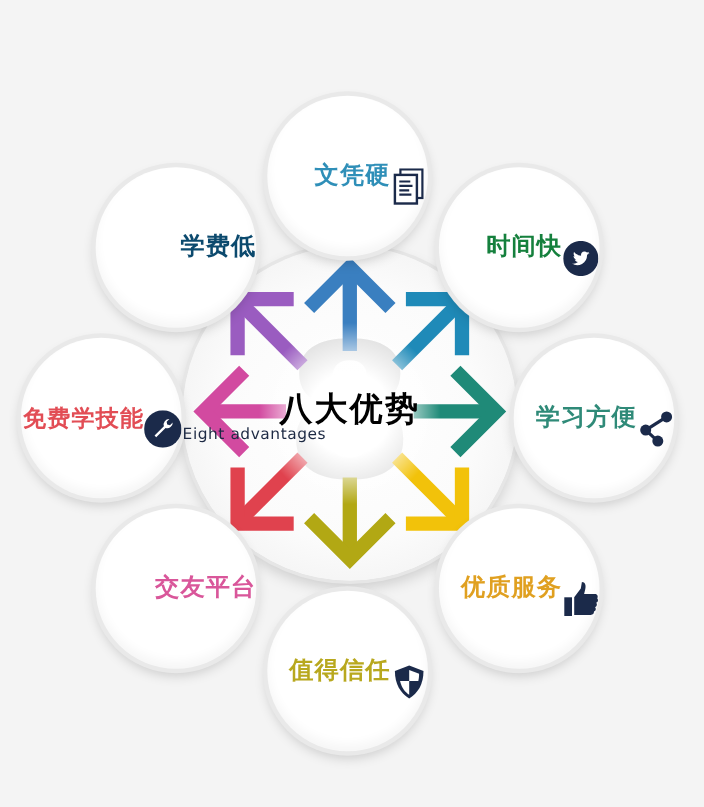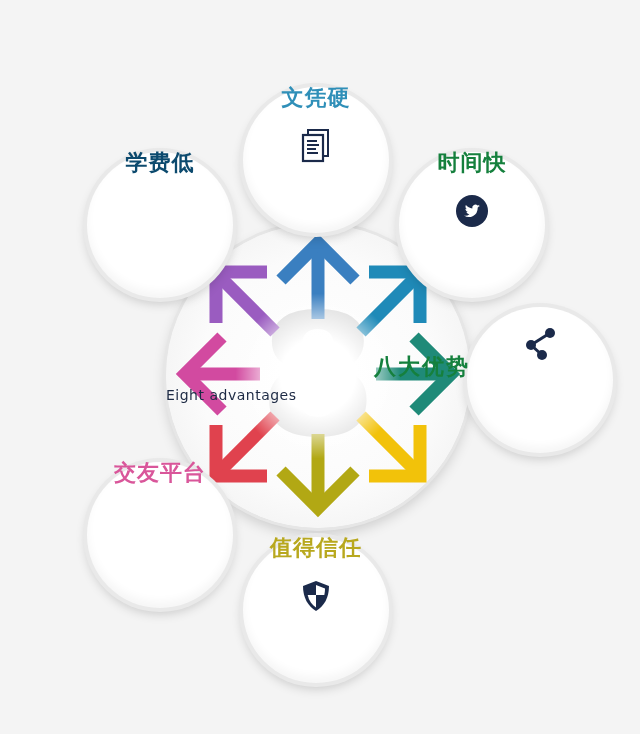--- a/index.html
+++ b/index.html
@@ -13,38 +13,38 @@
   .hub {
     position:absolute; left:166px; top:224px; width:304px; height:304px;
     border-radius:50%;
     background:radial-gradient(circle at 50% 50%, #ffffff 0%, #fbfbfb 55%, #ececec 100%);
     box-shadow: 0 0 0 3px #e6e6e6, 0 6px 14px rgba(0,0,0,0.18);
   }
   .node {
     position:absolute; width:146px; height:146px; border-radius:50%;
     background:#ffffff;
     box-shadow: 0 0 0 4px #e9e9e9, 0 5px 12px rgba(0,0,0,0.20), inset 0 -6px 10px rgba(0,0,0,0.04);
-    display:flex; flex-direction:column; align-items:center; justify-content:flex-start;
+    display:flex; flex-direction:row; align-items:center; justify-content:flex-end;
     z-index:3;
   }
   .node .label {
     font-weight:bold; font-size:22px; letter-spacing:1px; line-height:1;
   }
   .node .icon { margin-top:20px; width:34px; height:34px; display:flex; align-items:center; justify-content:center; }
   .node.noicon .label { margin-top:0; }
   .arrows { position:absolute; left:166px; top:224px; width:304px; height:304px; z-index:2; }
   .big8 {
     position:absolute; left:0; top:0; width:304px; height:304px;
     display:flex; align-items:center; justify-content:center;
     font-family:"DejaVu Sans",sans-serif; font-weight:bold; font-size:170px; color:#d9d9d9;
     z-index:2;
   }
   .center-title {
-    position:absolute; left:166px; top:352px; width:304px; text-align:right;
-    font-size:22px; font-weight:bold; color:#15803d; letter-spacing:2px; z-index:4;
+    position:absolute; left:166px; top:352px; width:304px; text-align:center;
+    font-size:30px; font-weight:bold; color:#000000; letter-spacing:2px; z-index:4;
   }
   .center-sub {
     position:absolute; left:166px; top:387px; width:304px; text-align:left;
     font-size:14px; color:#1d2a44; letter-spacing:0.5px; z-index:4; font-family:"DejaVu Sans",sans-serif;
   }
 </style>
 </head>
 <body>
 
 <div class="stage">
@@ -124,45 +124,64 @@
     <div class="label" style="color:#15803d;">时间快</div>
     <div class="icon">
       <svg width="32" height="32" viewBox="0 0 32 32">
         <circle cx="16" cy="16" r="16" fill="#1b2a4a"></circle>
         <path d="M24 11c-.6.3-1.2.4-1.8.5.7-.4 1.1-1 1.4-1.7-.6.4-1.3.6-2 .8a3.1 3.1 0 0 0-5.3 2.8c-2.6-.1-4.9-1.4-6.4-3.3-.8 1.4-.4 3.2.9 4.1-.5 0-1-.2-1.4-.4 0 1.5 1.1 2.8 2.5 3.1-.5.1-1 .2-1.4.1.4 1.3 1.6 2.1 2.9 2.2A6.3 6.3 0 0 1 8 20.6 8.9 8.9 0 0 0 21.7 13v-.4c.9-.5 1.6-1.1 2.3-1.6z" fill="#fff"></path>
       </svg>
     </div>
   </div>
 
   <div class="node" style="left:467px;top:307px;">
+    <div class="label" style="color:#2f8a78;">学习方便</div>
     <div class="icon">
       <svg width="32" height="34" viewBox="0 0 32 34">
         <line x1="26" y1="6" x2="7" y2="18" stroke="#1b2a4a" stroke-width="3"></line>
         <line x1="7" y1="18" x2="18" y2="28" stroke="#1b2a4a" stroke-width="3"></line>
         <circle cx="26" cy="6" r="5" fill="#1b2a4a"></circle>
         <circle cx="7" cy="18" r="5" fill="#1b2a4a"></circle>
         <circle cx="18" cy="28" r="5" fill="#1b2a4a"></circle>
       </svg>
     </div>
   </div>
 
+  <div class="node" style="left:399px;top:462px;">
+    <div class="label" style="color:#e0a020;">优质服务</div>
+    <div class="icon">
+      <svg width="34" height="34" viewBox="0 0 34 34">
+        <rect x="2" y="15" width="7" height="17" fill="#1b2a4a"></rect>
+        <path d="M11 15 L17 7 L18 1 C21 1 22 4 21 8 L20 12 L30 12 C32 12 33 14 32 16 C33 17 33 19 31 20 C32 21 32 23 30 24 C31 25 31 27 29 28 C29 30 28 31 26 31 L11 31 Z" fill="#1b2a4a"></path>
+      </svg>
+    </div>
+  </div>
 
   <div class="node noicon" style="left:87px;top:462px;">
     <div class="label" style="color:#d9569a;">交友平台</div>
   </div>
 
   <div class="node" style="left:243px;top:537px;">
     <div class="label" style="color:#b8a81e;">值得信任</div>
     <div class="icon">
       <svg width="32" height="34" viewBox="0 0 32 34">
         <path d="M16 2 L29 7 C29 19 24 27 16 32 C8 27 3 19 3 7 Z" fill="#1b2a4a"></path>
         <path d="M16 6 L25 9.5 C25 12 24.7 14 24.3 16 L16 16 Z" fill="#fff"></path>
         <path d="M16 16 L7.7 16 C9 22 12 26 16 28.5 Z" fill="#fff"></path>
       </svg>
     </div>
   </div>
 
+  <div class="node" style="left:19px;top:307px;">
+    <div class="label" style="color:#e24d55;font-size:21px;">免费学技能</div>
+    <div class="icon">
+      <svg width="34" height="34" viewBox="0 0 34 34">
+        <circle cx="17" cy="17" r="17" fill="#1b2a4a"></circle>
+        <path d="M23 8 a5 5 0 0 0 -5 6.5 L9.5 23 L11 24.5 L19.5 16 a5 5 0 0 0 6.5 -5 L23.5 13.5 L21 13 L20.5 10.5 Z" fill="#fff"></path>
+      </svg>
+    </div>
+  </div>
 
   <div class="node noicon" style="left:87px;top:152px;">
     <div class="label" style="color:#0c4a6e;">学费低</div>
   </div>
 
 </div>
 
 </body></html>

